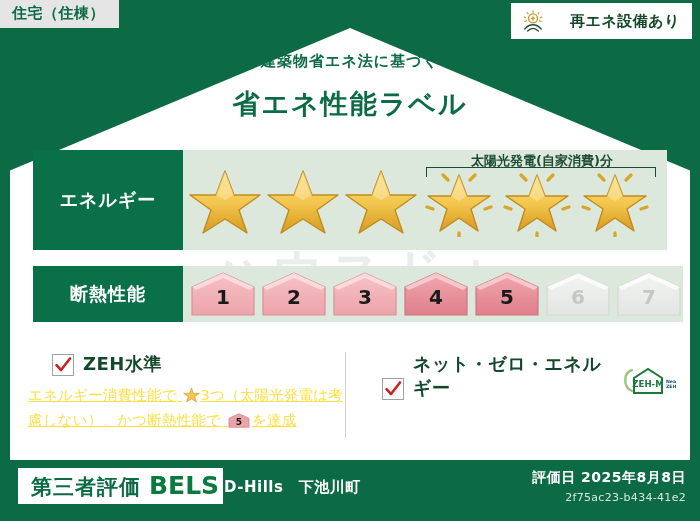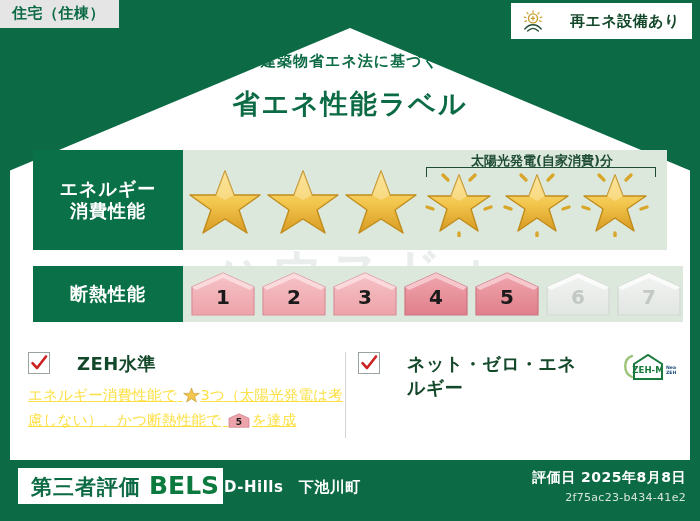--- a/index.html
+++ b/index.html
@@ -99,21 +99,21 @@
     display:flex;align-items:center;justify-content:center;
     font-size:20px;font-weight:bold;color:#1a1a1a;padding-top:6px;
     box-sizing:border-box;
   }
   .ins-item.off .num{color:#c2c8c4;}
 
   
   .info{position:absolute;top:352px;width:318px;}
   .info-left{left:28px;}
   .info-right{left:358px;}
-  .info-head{display:flex;align-items:flex-start;gap:27px;}
+  .info-head{display:flex;align-items:flex-end;gap:9px;margin-left:24px;}
   .chk{
     width:20px;height:20px;flex:0 0 20px;
     border:1.5px solid #9aa39d;background:#fff;
     display:block;
   }
   .info-title{color:#13482a;font-size:18px;font-weight:bold;letter-spacing:0.5px;}
   .info-body{
     margin-top:8px;color:#fde047;font-size:14.5px;line-height:1.55;
     letter-spacing:0.2px;
     text-decoration:underline;
@@ -180,21 +180,20 @@
 
   <div class="sub-title">建築物省エネ法に基づく</div>
   <div class="main-title">省エネ性能ラベル</div>
 
   <div class="watermark">ハウスドゥ</div>
 
   <div class="row row-energy">
     <div class="row-head">
       <span>
         <span>エネルギー</span><br>
-        <span>消費性能</span>
       </span>
     </div>
     <div class="row-body">
 
       <div class="solar-note">太陽光発電(自家消費)分</div>
       <div class="solar-bracket"></div>
 
       <div class="stars">
 
         <div class="star-wrap">

